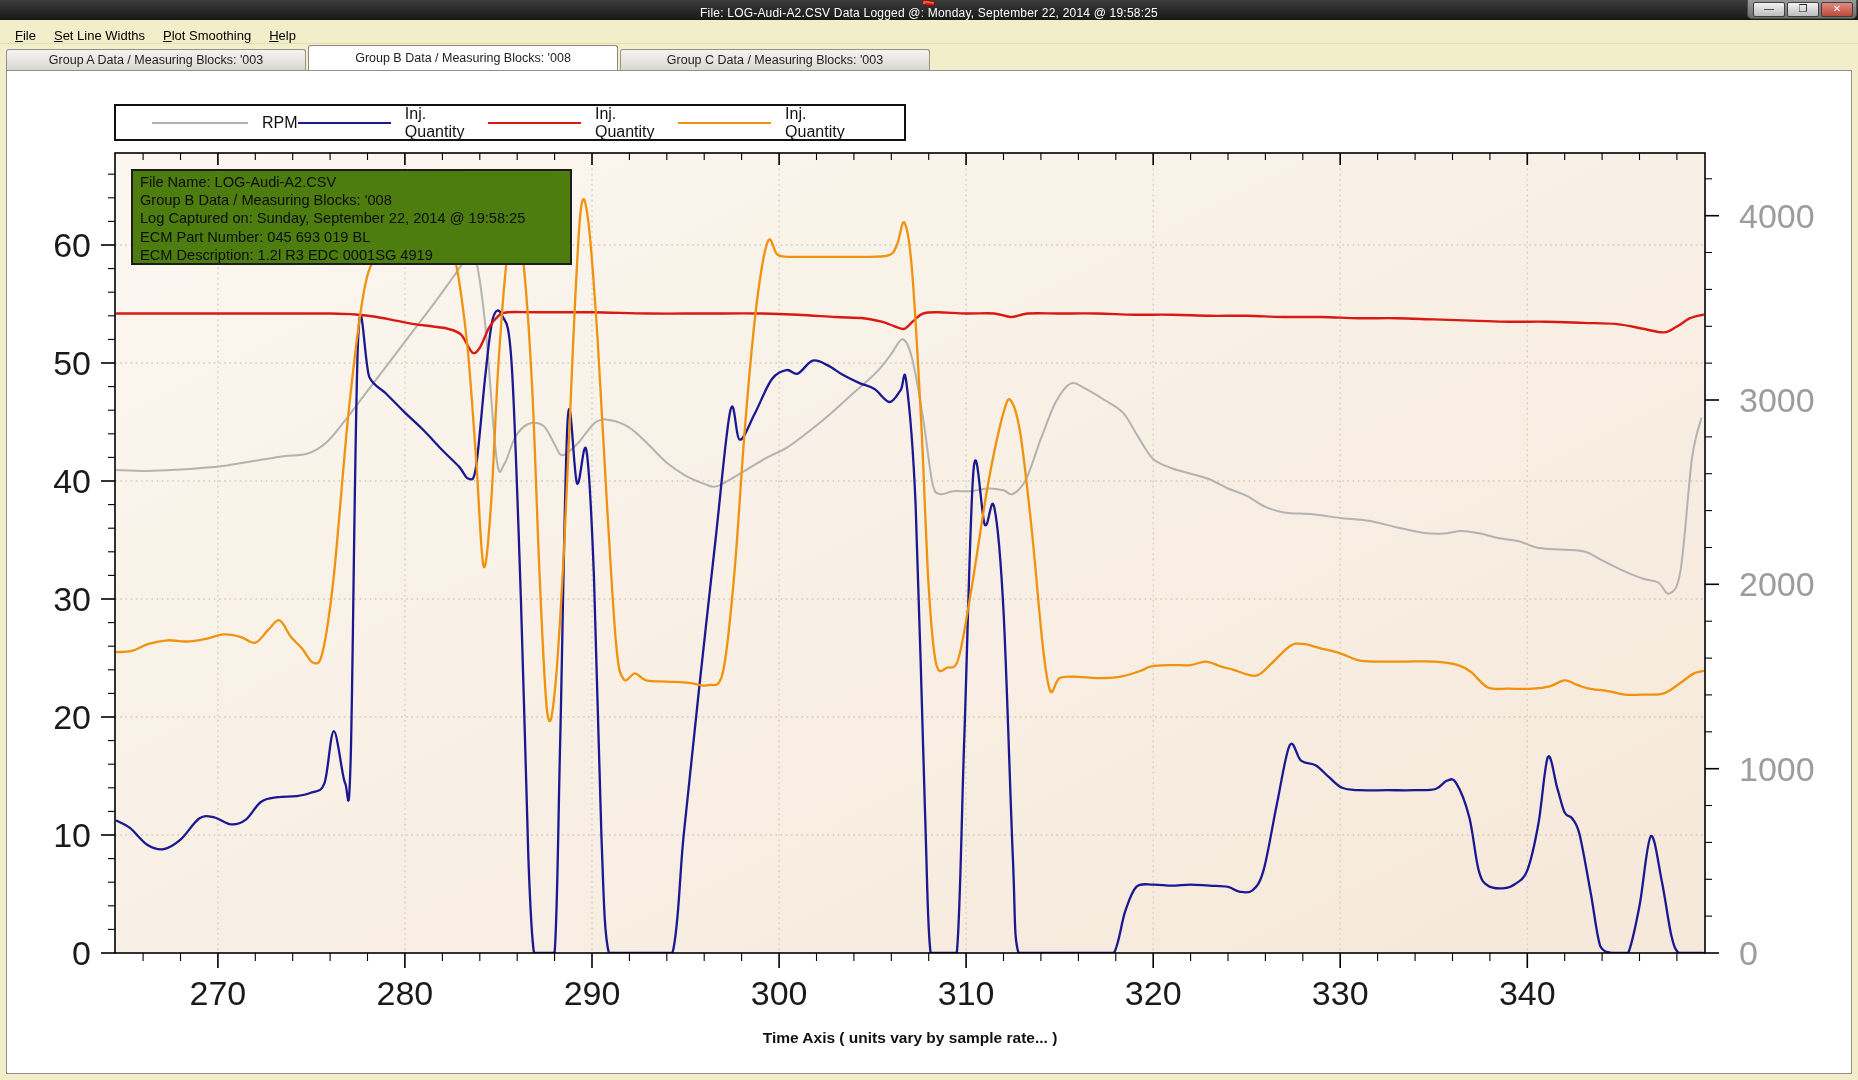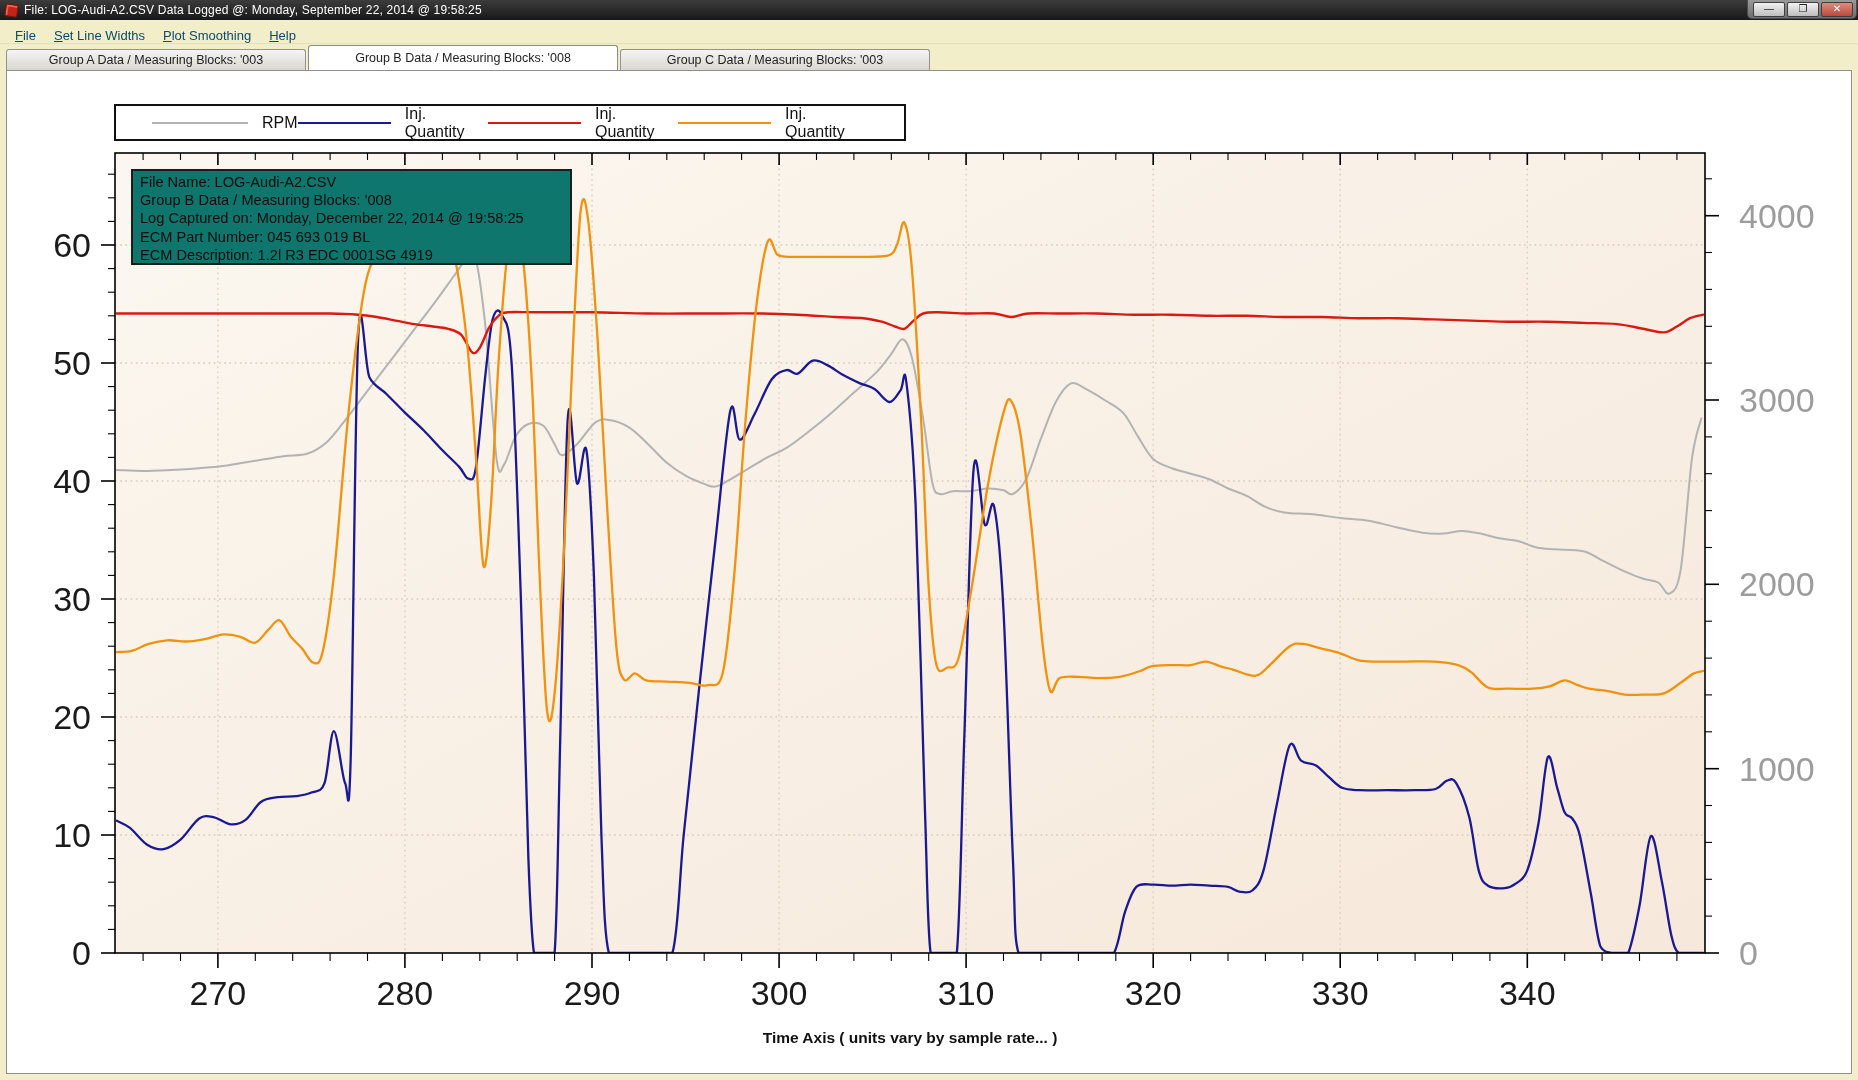--- a/index.html
+++ b/index.html
@@ -5,41 +5,41 @@
   html,body{margin:0;padding:0;}
   body{
     width:1858px;height:1080px;position:relative;overflow:hidden;
     background:#f1eec9;font-family:"Liberation Sans","DejaVu Sans",sans-serif;
     -webkit-font-smoothing:antialiased;
   }
   
   .titlebar{
     position:absolute;left:0;top:0;width:1858px;height:20px;
     background:linear-gradient(#3c3c3c,#181818);
-    color:#fff;display:flex;align-items:center;
+    color:#fff;display:flex;align-items:center;flex-direction:column;
   }
   .app-icon{width:11px;height:11px;margin:0 6px 0 5px;background:#c22418;
     border:1px solid #7d140c;border-radius:2px;transform:rotate(8deg);
     box-shadow:inset 2px 2px 0 #e8604f;}
   .title-text{font-size:12px;letter-spacing:.2px;white-space:nowrap;}
   .win-pill{position:absolute;right:1px;top:0;width:110px;height:19px;
     background:linear-gradient(#9a9a9a,#6e6e6e);border-radius:0 0 5px 5px;
     border:1px solid #4c4c4c;border-top:none;display:flex;align-items:flex-start;
     justify-content:flex-end;padding:2px 3px 0 0;box-sizing:border-box;gap:2px;}
   .winbtn{width:30px;height:13px;border:1px solid #3f3f3f;border-radius:2px;
     background:linear-gradient(#f2f2f2,#bdbdbd);font-size:10px;line-height:11px;
     text-align:center;color:#222;cursor:default;}
   .winbtn.close{background:linear-gradient(#e08a7e,#bb4a3c);color:#fff;}
   
   .menubar{
     position:absolute;left:0;top:20px;width:1858px;height:24px;
     background:#f1eec9;border-bottom:1px solid #e3e0b6;
     display:flex;align-items:center;padding-left:6px;box-sizing:border-box;
   }
-  .menu-item{font-size:13px;color:#0c4a6e;padding:2px 9px;cursor:default;margin-top:8px;}
+  .menu-item{font-size:13px;color:#000000;padding:2px 9px;cursor:default;margin-top:8px;}
   .menu-item u{text-decoration:underline;}
   
   .tabstrip{position:absolute;left:0;top:44px;width:1606px;height:26px;}
   .tab{position:absolute;top:5px;height:21px;box-sizing:border-box;
     background:linear-gradient(#f5f4f2,#d9d7d1);
     border:1px solid #949290;border-bottom:none;border-radius:3px 3px 0 0;
     font-size:12.5px;color:#222;text-align:center;line-height:20px;
     overflow:hidden;white-space:nowrap;cursor:default;}
   .tab.active{top:1px;height:25px;background:#ffffff;line-height:24px;
     border-color:#8a8a88;z-index:2;}
@@ -51,21 +51,21 @@
   
   .legend{position:absolute;left:107px;top:33px;width:792px;height:37px;
     background:#fff;border:2px solid #111;box-sizing:border-box;
     display:flex;align-items:center;justify-content:flex-start;
     padding:0 36px;}
   .legend-item{display:flex;align-items:center;gap:14px;}
   .legend-line{width:96px;height:0;border-top:2px solid #888;}
   .legend-label{font-size:16px;color:#111;}
   
   .infobox{position:absolute;left:124px;top:98px;width:441px;height:96px;
-    background:#0f766e;border:2px solid #1c1c1c;box-sizing:border-box;
+    background:#4d7c0f;border:2px solid #1c1c1c;box-sizing:border-box;
     padding:2px 7px;font-size:14.6px;line-height:18.2px;color:#0d0d0d;
     white-space:nowrap;overflow:hidden;}
 </style>
 </head>
 <body>
 
 <div class="titlebar">
   <div class="app-icon"></div>
   <div class="title-text">File: LOG-Audi-A2.CSV Data Logged @: Monday, September 22, 2014 @ 19:58:25</div>
   <div class="win-pill">
@@ -309,17 +309,17 @@
     </div>
     <div class="legend-item">
       <span class="legend-line" style="border-top-color: rgb(240, 146, 14);"></span>
       <span class="legend-label">Inj. Quantity</span>
     </div>
   </div>
 
   <div class="infobox">
     <div>File Name: LOG-Audi-A2.CSV</div>
     <div>Group B Data / Measuring Blocks: '008</div>
-    <div>Log Captured on: Monday, December 22, 2014 @ 19:58:25</div>
+    <div>Log Captured on: Sunday, September 22, 2014 @ 19:58:25</div>
     <div>ECM Part Number: 045 693 019 BL</div>
     <div>ECM Description: 1.2l R3 EDC 0001SG  4919</div>
   </div>
 </div>
 
 </body></html>

